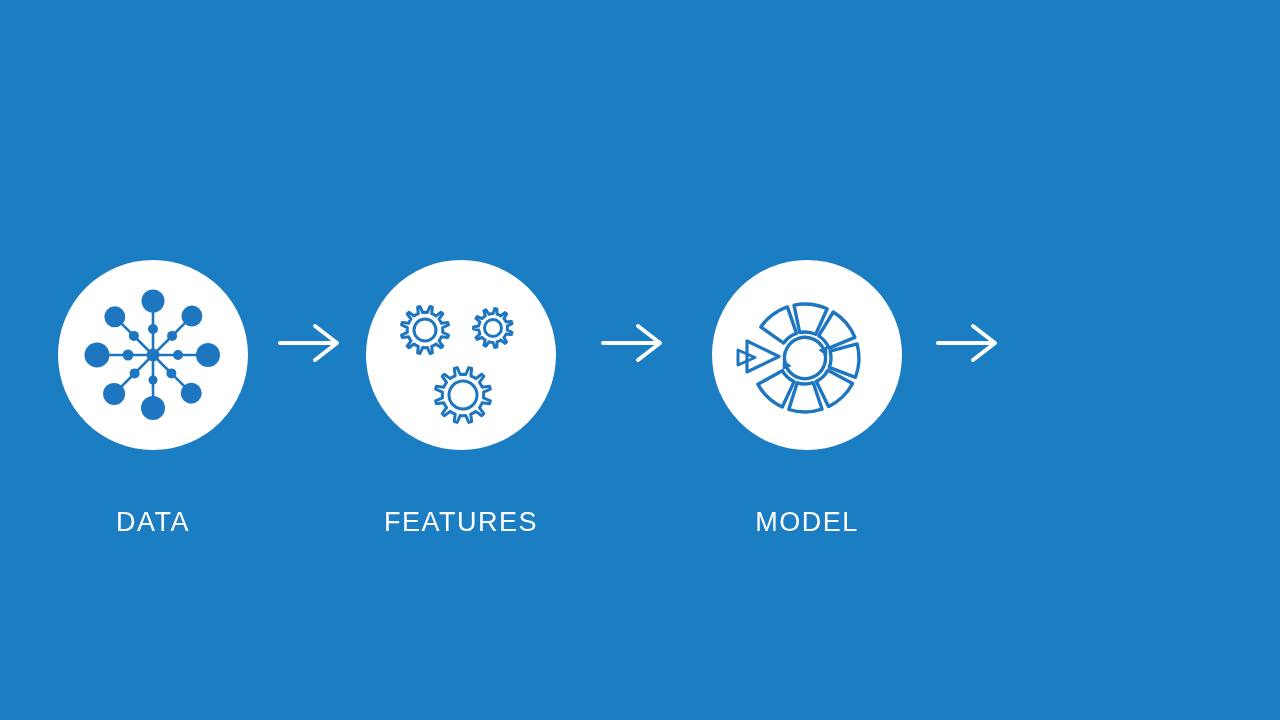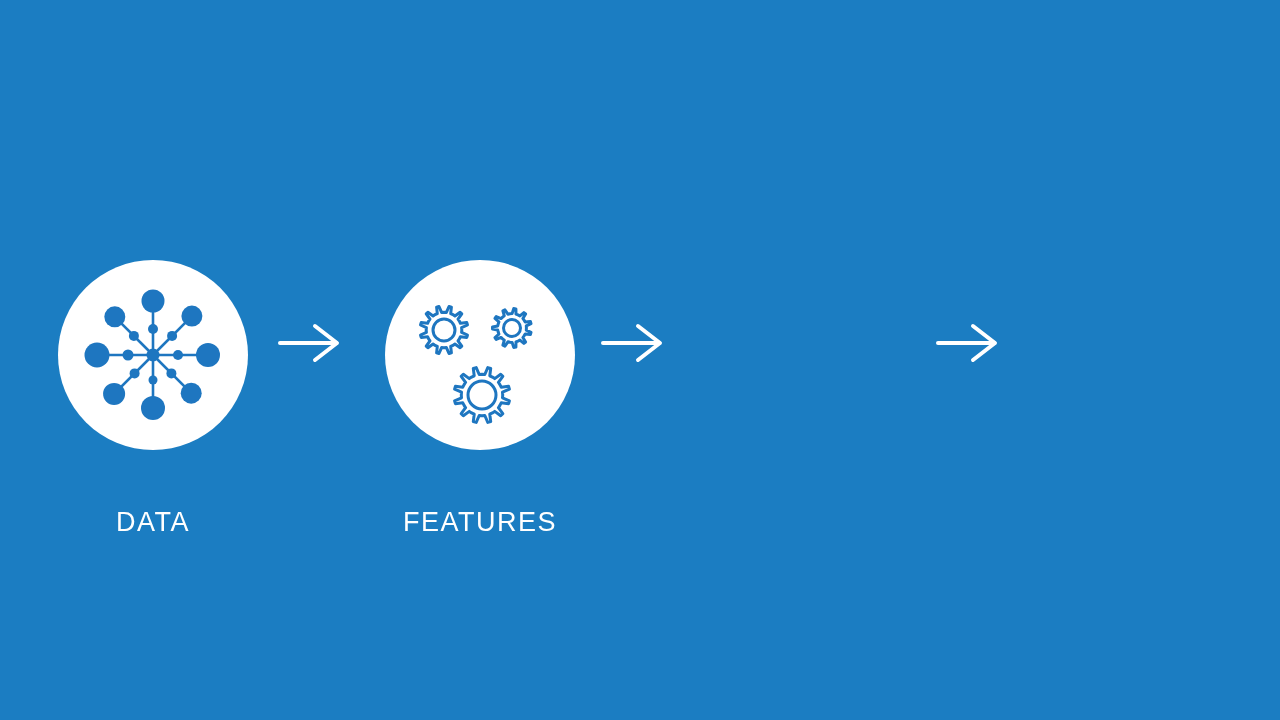--- a/index.html
+++ b/index.html
@@ -15,21 +15,21 @@
     position:relative;width:190px;height:190px;border-radius:50%;
     background:#ffffff;
   }
   .icon-svg{position:absolute;left:0;top:0;width:190px;height:190px;}
   .stage-label{
     position:absolute;top:203px;left:50%;transform:translateX(-50%);
     color:#ffffff;font-size:27px;line-height:30px;letter-spacing:1.5px;
     font-weight:400;white-space:nowrap;margin-top:44px;
   }
   .arrow{position:absolute;top:321px;width:66px;height:44px;}
-  .stage-1{left:58px;}  .stage-2{left:385px;text-align:right;}
+  .stage-1{left:58px;}  .stage-2{left:366px;text-align:right;}
   .stage-3{left:712px;} .stage-4{left:1039px;}
   .arrow-1{left:277px;} .arrow-2{left:600px;} .arrow-3{left:935px;}
 </style>
 </head>
 <body>
 
 <div class="canvas" style="background: rgb(27, 125, 194);">
 
   <div class="stage stage-1">
     <div class="circle">
@@ -81,20 +81,40 @@
         </svg>
     </div>
     <div class="stage-label">FEATURES</div>
   </div>
 
   <svg class="arrow arrow-2" viewBox="0 0 66 44">
       <line x1="3" y1="22" x2="59" y2="22" stroke="#ffffff" stroke-width="4" stroke-linecap="round"></line>
       <polyline points="38,5 60,22 38,39" fill="none" stroke="#ffffff" stroke-width="4" stroke-linecap="round" stroke-linejoin="round"></polyline>
     </svg>
 
+  <div class="stage stage-3">
+    <div class="circle">
+      <svg class="icon-svg" viewBox="0 0 190 190">
+          <path d="M71.7,83.1L48.8,67.0A54,54 0 0 1 75.4,46.9L84.5,73.4A26,26 0 0 0 71.7,83.1Z" fill="#ffffff" stroke="#1e76c0" stroke-width="3.4" stroke-linejoin="round"></path>
+          <path d="M87.7,72.5L82.0,45.1A54,54 0 0 1 115.2,48.8L103.7,74.3A26,26 0 0 0 87.7,72.5Z" fill="#ffffff" stroke="#1e76c0" stroke-width="3.4" stroke-linejoin="round"></path>
+          <path d="M106.6,75.9L121.3,52.0A54,54 0 0 1 142.9,77.4L117.0,88.1A26,26 0 0 0 106.6,75.9Z" fill="#ffffff" stroke="#1e76c0" stroke-width="3.4" stroke-linejoin="round"></path>
+          <path d="M118.1,91.2L145.1,83.9A54,54 0 0 1 143.4,117.3L117.3,107.3A26,26 0 0 0 118.1,91.2Z" fill="#ffffff" stroke="#1e76c0" stroke-width="3.4" stroke-linejoin="round"></path>
+          <path d="M115.9,110.3L140.6,123.5A54,54 0 0 1 116.5,146.6L104.3,121.4A26,26 0 0 0 115.9,110.3Z" fill="#ffffff" stroke="#1e76c0" stroke-width="3.4" stroke-linejoin="round"></path>
+          <path d="M101.2,122.7L110.1,149.2A54,54 0 0 1 76.8,149.5L85.2,122.8A26,26 0 0 0 101.2,122.7Z" fill="#ffffff" stroke="#1e76c0" stroke-width="3.4" stroke-linejoin="round"></path>
+          <path d="M82.1,121.6L70.3,147.0A54,54 0 0 1 45.9,124.3L70.3,110.7A26,26 0 0 0 82.1,121.6Z" fill="#ffffff" stroke="#1e76c0" stroke-width="3.4" stroke-linejoin="round"></path>
+          <path d="M73.2,103.3A20.5,20.5 0 0 1 111.6,89.3" fill="none" stroke="#1e76c0" stroke-width="3.4" stroke-linecap="round"></path>
+          <path d="M115.0,96.6L115.5,85.9L106.4,90.1Z" fill="#1e76c0"></path>
+          <path d="M112.8,92.7A20.5,20.5 0 0 1 74.4,106.7" fill="none" stroke="#1e76c0" stroke-width="3.4" stroke-linecap="round"></path>
+          <path d="M71.0,99.4L70.5,110.1L79.6,105.9Z" fill="#1e76c0"></path>
+          <path d="M35,81 L35,112 L67,96.5 Z" fill="none" stroke="#1e76c0" stroke-width="3.2" stroke-linejoin="round"></path>
+          <path d="M26,90 L26,105 L43,97.5 Z" fill="none" stroke="#1e76c0" stroke-width="3" stroke-linejoin="round"></path>
+        </svg>
+    </div>
+    <div class="stage-label">MODEL</div>
+  </div>
 
   <svg class="arrow arrow-3" viewBox="0 0 66 44">
       <line x1="3" y1="22" x2="59" y2="22" stroke="#ffffff" stroke-width="4" stroke-linecap="round"></line>
       <polyline points="38,5 60,22 38,39" fill="none" stroke="#ffffff" stroke-width="4" stroke-linecap="round" stroke-linejoin="round"></polyline>
     </svg>
 
 
 </div>
 
 </body></html>

